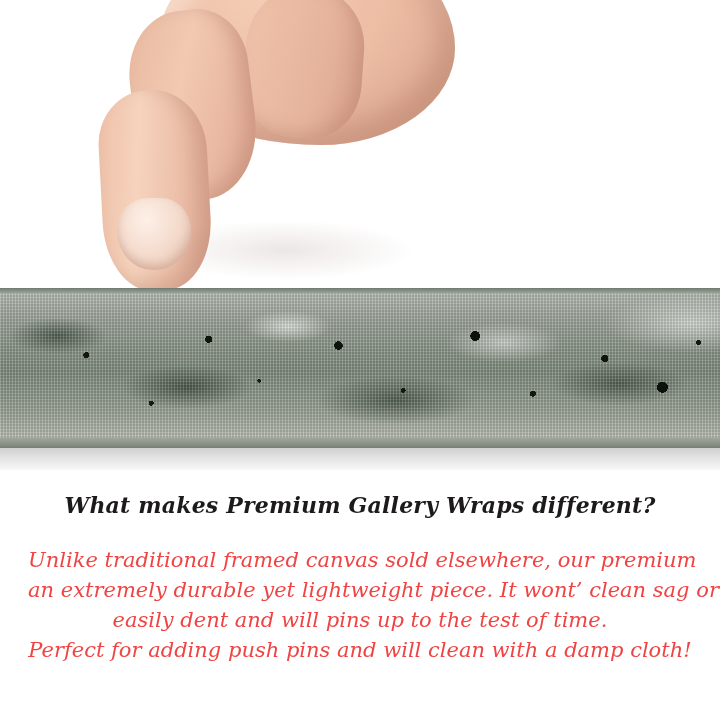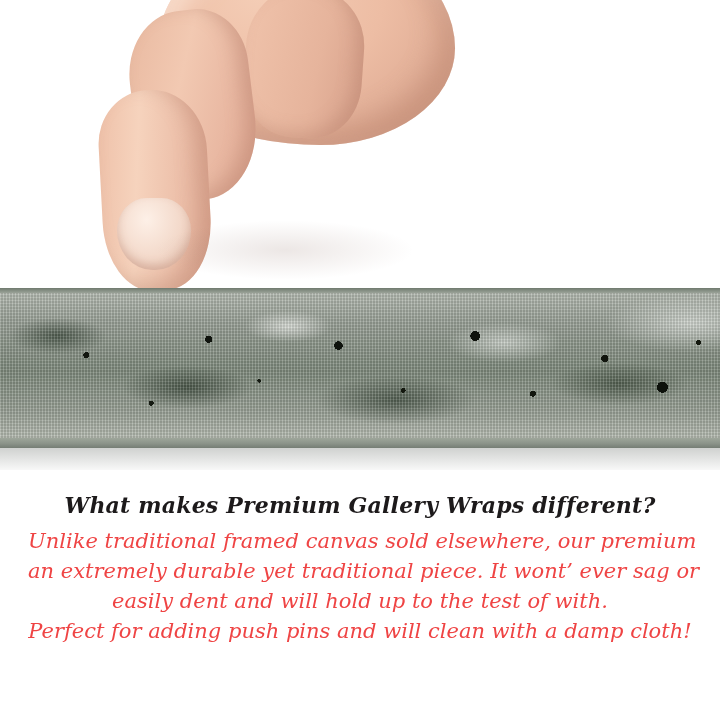--- a/index.html
+++ b/index.html
@@ -181,21 +181,21 @@
     width: 720px;
     text-align: center;
     color: #231f20;
   }
   #caption .headline {
     font-family: "DejaVu Serif", serif;
     font-style: italic;
     font-weight: 700;
     font-size: 22px;
     letter-spacing: 0.2px;
-    margin: 0 0 8px 0;
+    margin: 0 0 27px 0;
     color: #1d1a1b;
   }
   #caption .body-line {
     font-family: "DejaVu Serif", serif;
     font-style: italic;
     font-weight: 400;
     font-size: 21px;
     line-height: 30px;
     color: #ef4444;
     margin: 0;
@@ -225,18 +225,18 @@
       <div class="strip-specks"></div>
       <div class="strip-top-edge"></div>
       <div class="strip-bottom-edge"></div>
     </div>
     <div class="strip-dropshadow"></div>
   </div>
 
   <div id="caption">
     <p class="headline">What makes Premium Gallery Wraps different?</p>
     <p class="body-line">Unlike traditional framed canvas sold elsewhere, our premium</p>
-    <p class="body-line">an extremely durable yet traditional piece. It wont’ ever sag or</p>
-    <p class="body-line">easily dent and will hold up to the test of with.</p>
+    <p class="body-line">an extremely durable yet lightweight piece. It wont’ clean sag or</p>
+    <p class="body-line">easily dent and will pins up to the test of time.</p>
     <p class="body-line">Perfect for adding push pins and will clean with a damp cloth!</p>
   </div>
 
 </div>
 
 </body></html>

